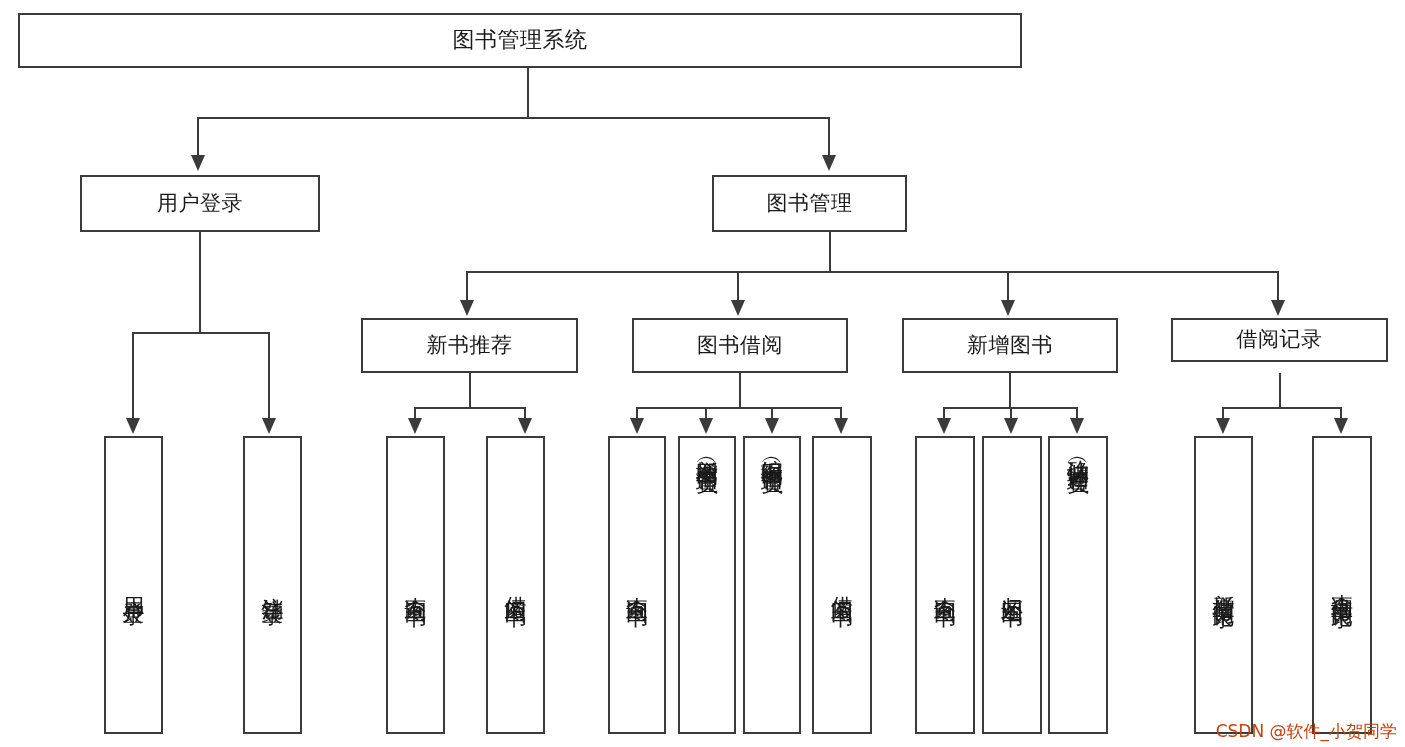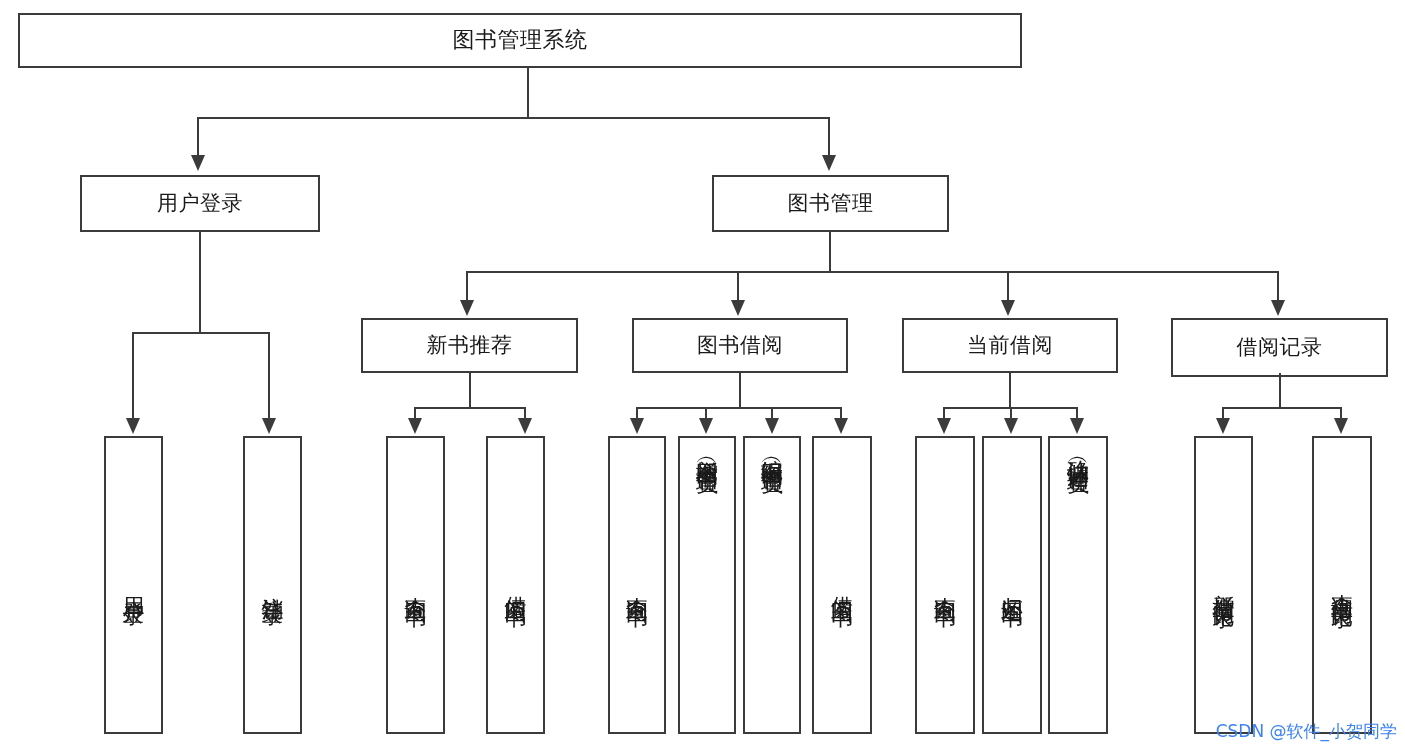--- a/index.html
+++ b/index.html
@@ -75,21 +75,21 @@
     border-right: 7px solid transparent;
     border-top: 16px solid #3b3b3b;
   }
 
   
   #watermark {
     position: absolute;
     right: 8px;
     bottom: 4px;
     font-size: 17px;
-    color: #3b82f6;
+    color: #c2410c;
     white-space: nowrap;
     font-family: "DejaVu Sans", "Liberation Sans", sans-serif;
   }
 </style>
 </head>
 <body>
 
 <div id="canvas">
 
   <div class="node h root" style="left:18px; top:13px; width:1004px; height:55px;">
@@ -103,21 +103,21 @@
   <div class="edge vline" style="left:197px; top:117px; width:2px; height:40px;"></div>
   <div class="arrow" style="left:191px; top:155px;"></div>
 
   <div class="edge vline" style="left:828px; top:117px; width:2px; height:40px;"></div>
   <div class="arrow" style="left:822px; top:155px;"></div>
 
   <div class="node h" style="left:80px; top:175px; width:240px; height:57px;">
     <span class="label">用户登录</span>
   </div>
 
-  <div class="node h" style="left:712px; top:175px; width:237px; height:57px;">
+  <div class="node h" style="left:712px; top:175px; width:195px; height:57px;">
     <span class="label">图书管理</span>
   </div>
 
   <div class="edge vline" style="left:199px; top:232px; width:2px; height:101px;"></div>
   <div class="edge hline" style="left:132px; top:332px; width:136px; height:2px;"></div>
   <div class="edge vline" style="left:132px; top:332px; width:2px; height:88px;"></div>
   <div class="arrow" style="left:126px; top:418px;"></div>
   <div class="edge vline" style="left:268px; top:332px; width:2px; height:88px;"></div>
   <div class="arrow" style="left:262px; top:418px;"></div>
 
@@ -136,23 +136,23 @@
   <div class="edge vline" style="left:1277px; top:271px; width:2px; height:30px;"></div>
   <div class="arrow" style="left:1271px; top:300px;"></div>
 
   <div class="node h" style="left:632px; top:318px; width:216px; height:55px;">
     <span class="label">图书借阅</span>
   </div>
   <div class="node h" style="left:361px; top:318px; width:217px; height:55px;">
     <span class="label">新书推荐</span>
   </div>
   <div class="node h" style="left:902px; top:318px; width:216px; height:55px;">
-    <span class="label">当前借阅</span>
-  </div>
-  <div class="node h" style="left:1171px; top:318px; width:217px; height:59px;">
+    <span class="label">新增图书</span>
+  </div>
+  <div class="node h" style="left:1171px; top:318px; width:217px; height:44px;">
     <span class="label">借阅记录</span>
   </div>
 
   <div class="edge vline" style="left:469px; top:373px; width:2px; height:35px;"></div>
   <div class="edge hline" style="left:414px; top:407px; width:112px; height:2px;"></div>
   <div class="edge vline" style="left:414px; top:407px; width:2px; height:13px;"></div>
   <div class="arrow" style="left:408px; top:418px;"></div>
   <div class="edge vline" style="left:524px; top:407px; width:2px; height:13px;"></div>
   <div class="arrow" style="left:518px; top:418px;"></div>
 

